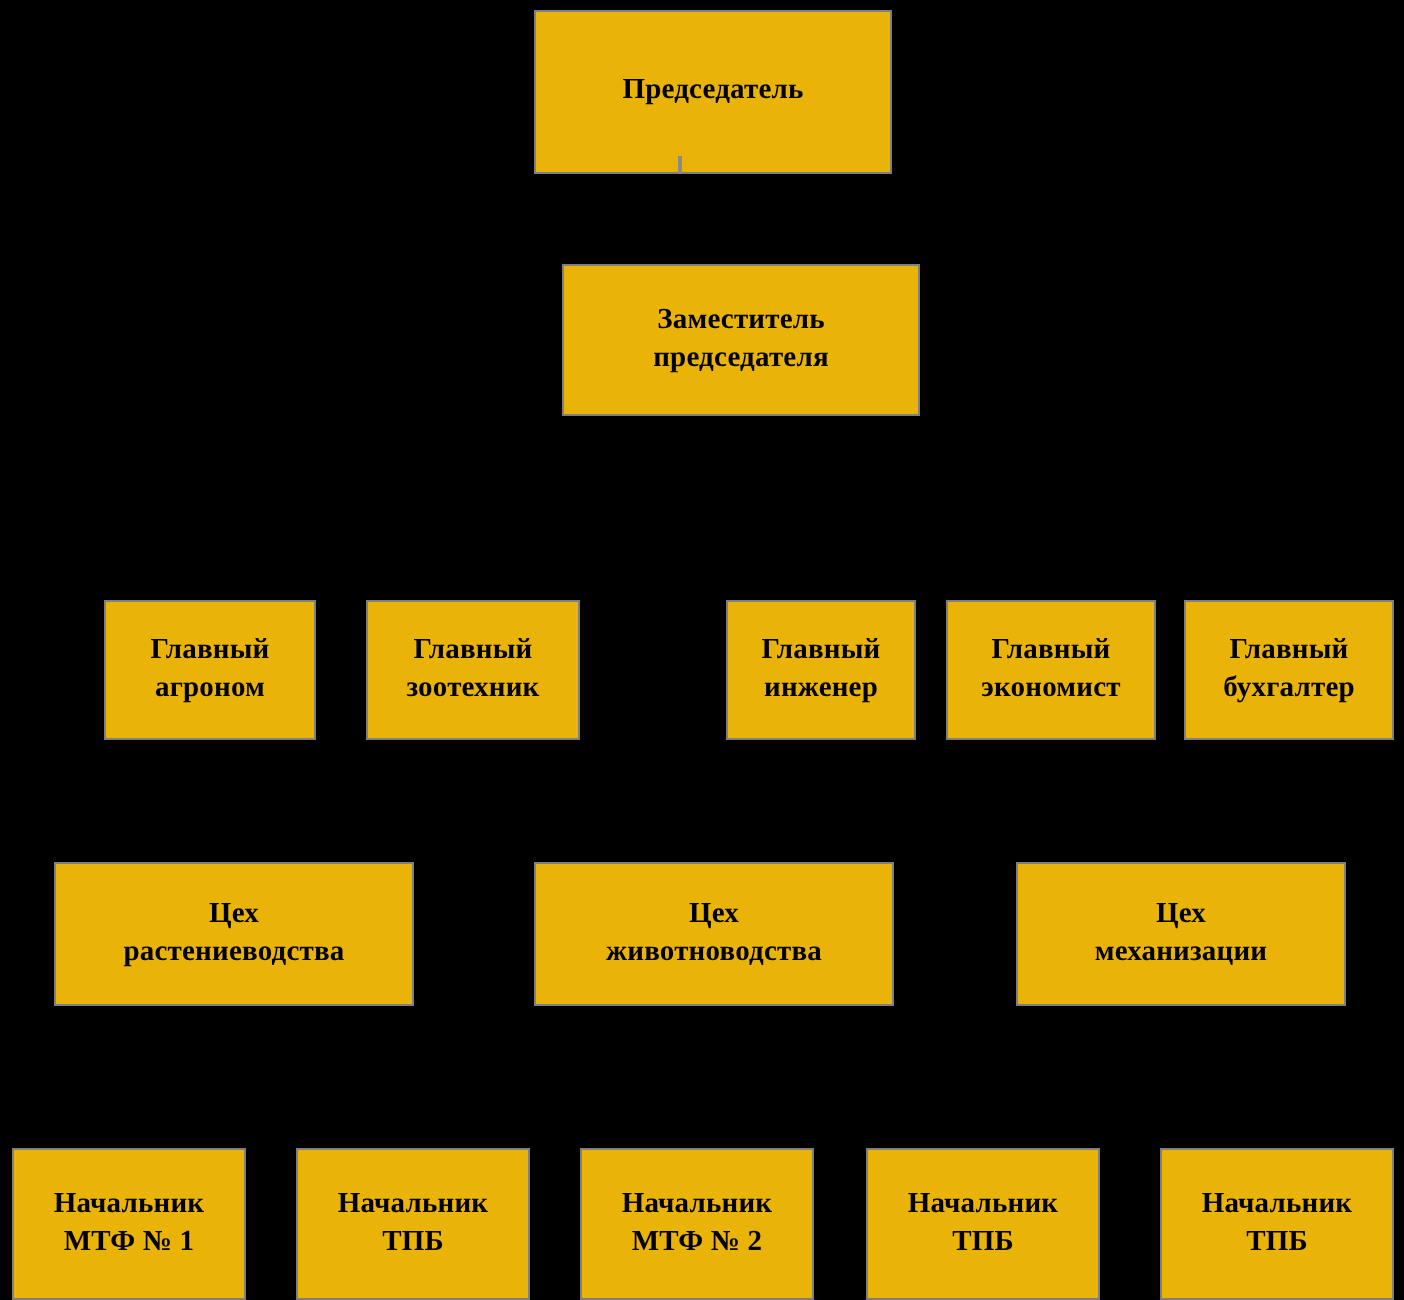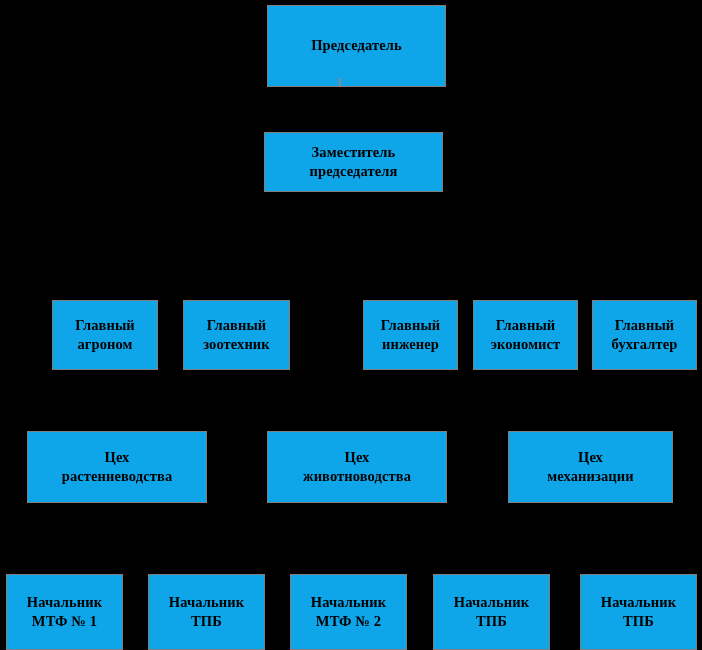--- a/index.html
+++ b/index.html
@@ -10,21 +10,21 @@
   #canvas {
     position: relative;
     width: 702px;
     height: 650px;
     background: #000000;
     overflow: hidden;
     font-family: "Liberation Serif", "DejaVu Serif", serif;
   }
   .node {
     position: absolute;
-    background: #0ea5e9;
+    background: #eab308;
     border: 1px solid #7f7f7f;
     box-sizing: border-box;
     display: flex;
     align-items: center;
     justify-content: center;
     text-align: center;
     color: #000000;
     font-weight: bold;
     font-size: 14.5px;
     line-height: 1.32;
@@ -32,21 +32,21 @@
     letter-spacing: 0.1px;
   }
   .node .label {
     display: block;
     width: 100%;
     white-space: pre-line;
   }
   
   .r1   { left: 267px; top: 5px;   width: 179px; height: 82px; }
   
-  .r2   { left: 264px; top: 132px; width: 179px; height: 60px; }
+  .r2   { left: 281px; top: 132px; width: 179px; height: 76px; }
   
   .r3a  { left: 52px;  top: 300px; width: 106px; height: 70px; }
   .r3b  { left: 183px; top: 300px; width: 107px; height: 70px; }
   .r3c  { left: 363px; top: 300px; width: 95px;  height: 70px; }
   .r3d  { left: 473px; top: 300px; width: 105px; height: 70px; }
   .r3e  { left: 592px; top: 300px; width: 105px; height: 70px; }
   
   .r4a  { left: 27px;  top: 431px; width: 180px; height: 72px; }
   .r4b  { left: 267px; top: 431px; width: 180px; height: 72px; }
   .r4c  { left: 508px; top: 431px; width: 165px; height: 72px; }

